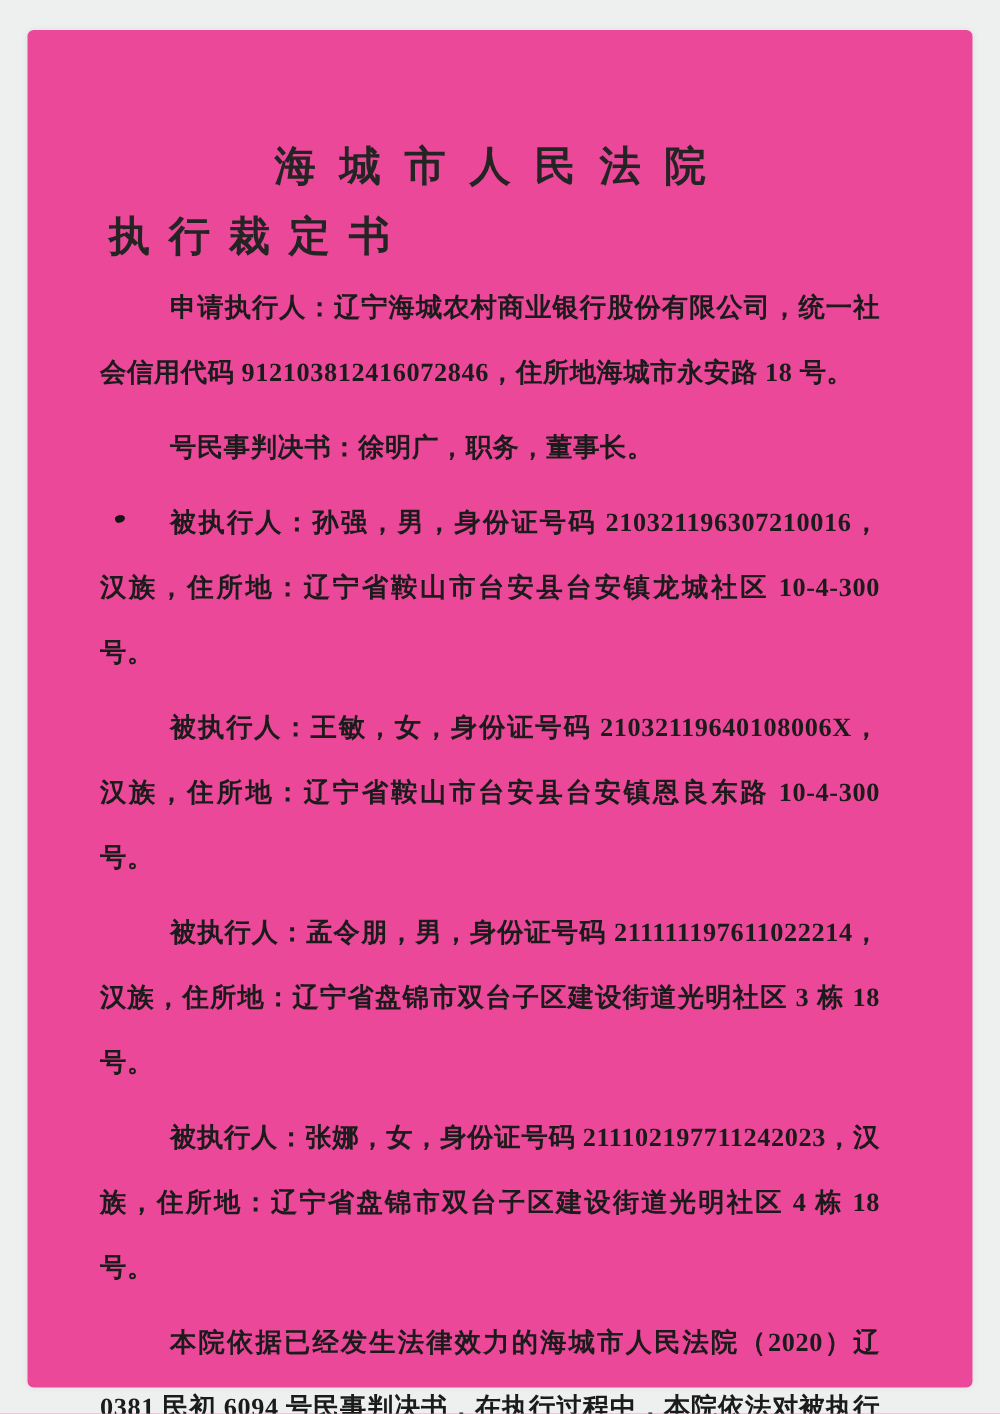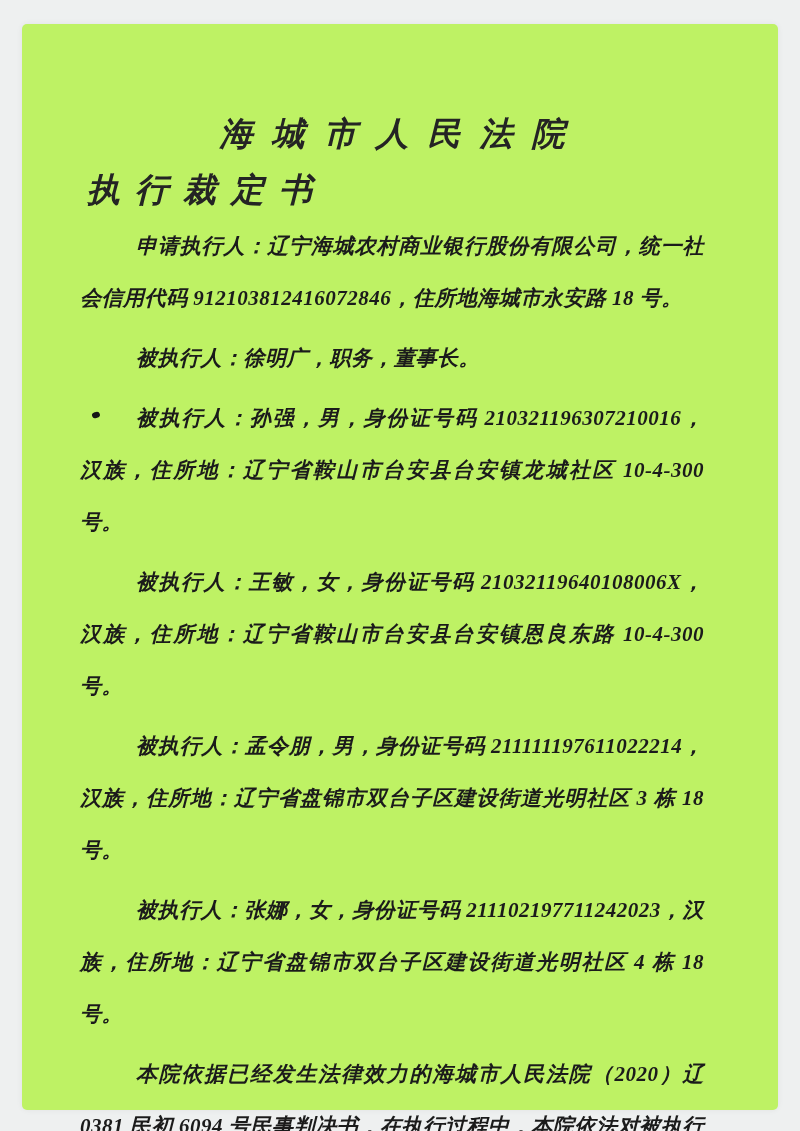--- a/index.html
+++ b/index.html
@@ -13,24 +13,23 @@
     position: relative;
     font-family: "Liberation Serif", "DejaVu Serif", serif;
     overflow: hidden;
   }
   .page {
     position: absolute;
     left: 22px;
     top: 24px;
     width: 756px;
     height: 1086px;
-    background: #bef264;
+    background: #ec4899;
     border-radius: 5px;
     box-shadow: 0 0 6px rgba(0,0,0,0.06);
-    font-style: italic;
   }
   .content {
     position: relative;
     padding: 86px 66px 0 50px;
     color: #1c1c1c;
   }
   .court-name {
     margin: 0;
     text-align: center;
     font-size: 33px;
@@ -87,21 +86,21 @@
 </head>
 <body>
 
 <div class="page">
   <span class="ink-speck"></span>
   <div class="content">
     <h1 class="court-name">海城市人民法院</h1>
     <h2 class="doc-type">执行裁定书</h2>
     <div class="doc-body">
       <p>申请执行人：辽宁海城农村商业银行股份有限公司，统一社会信用代码 912103812416072846，住所地海城市永安路 18 号。</p>
-      <p>被执行人：徐明广，职务，董事长。</p>
+      <p>号民事判决书：徐明广，职务，董事长。</p>
       <p>被执行人：孙强，男，身份证号码 210321196307210016，汉族，住所地：辽宁省鞍山市台安县台安镇龙城社区 10-4-300 号。</p>
       <p>被执行人：王敏，女，身份证号码 21032119640108006X，汉族，住所地：辽宁省鞍山市台安县台安镇恩良东路 10-4-300 号。</p>
       <p>被执行人：孟令朋，男，身份证号码 211111197611022214，汉族，住所地：辽宁省盘锦市双台子区建设街道光明社区 3 栋 18 号。</p>
       <p>被执行人：张娜，女，身份证号码 211102197711242023，汉族，住所地：辽宁省盘锦市双台子区建设街道光明社区 4 栋 18 号。</p>
       <p>本院依据已经发生法律效力的海城市人民法院（2020）辽 0381 民初 6094 号民事判决书，在执行过程中，本院依法对被执行人送达了执行通知书，责令被执行人即日履行生效法律文书确定的义务，</p>
     </div>
   </div>
 </div>
 
 </body></html>

